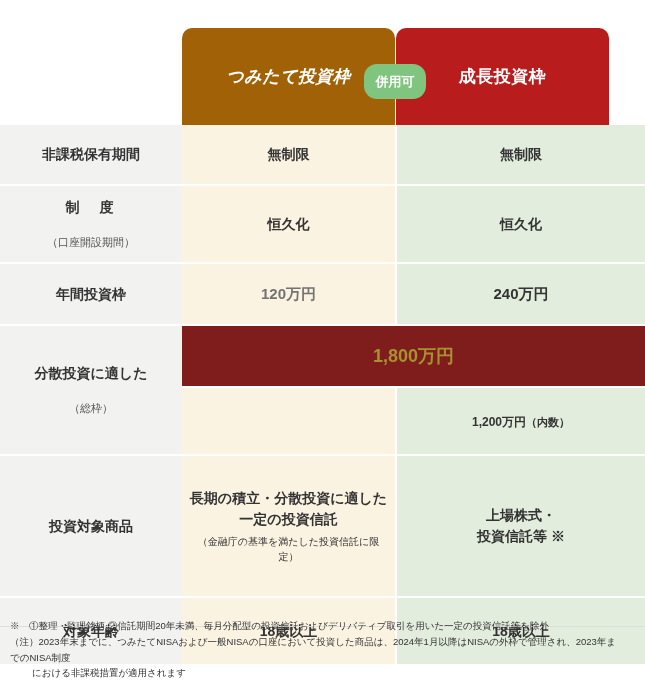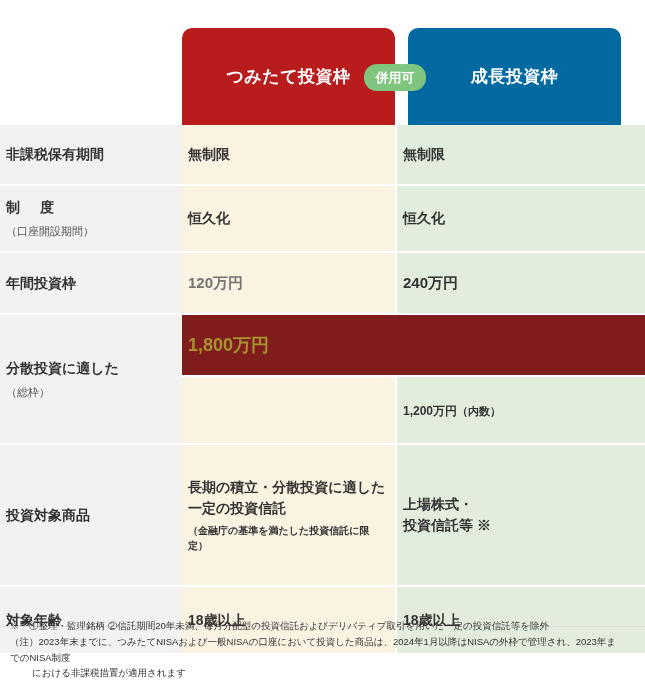--- a/index.html
+++ b/index.html
@@ -37,33 +37,34 @@
     display: flex;
     align-items: center;
     justify-content: center;
     font-size: 17px;
     font-weight: bold;
     letter-spacing: 0.5px;
   }
   .hdr-a {
     left: 182px;
     width: 213px;
+    background: #a16207;
+    font-style: italic;
+  }
+  .hdr-b {
+    left: 396px;
+    width: 213px;
     background: #b91c1c;
-  }
-  .hdr-b {
-    left: 408px;
-    width: 213px;
-    background: #0369a1;
   }
   .badge {
     position: absolute;
     left: 364px;
     top: 64px;
     width: 62px;
-    height: 27px;
+    height: 35px;
     border-radius: 13px;
     background: #7fc47f;
     color: #ffffff;
     font-size: 13px;
     font-weight: bold;
     display: flex;
     align-items: center;
     justify-content: center;
     z-index: 5;
   }
@@ -72,21 +73,21 @@
   table.grid {
     position: absolute;
     left: 0;
     top: 125px;
     width: 645px;
     border-collapse: collapse;
     table-layout: fixed;
   }
   table.grid td {
     vertical-align: middle;
-    text-align: left;
+    text-align: center;
     padding: 11px 6px;
     box-sizing: border-box;
   }
   .c-label {
     width: 182px;
     background: #f2f2f0;
     font-size: 14px;
     font-weight: bold;
     color: #333333;
     border-bottom: 2px solid #ffffff;
@@ -119,36 +120,36 @@
   .c-blank-a {
     background: #fbf3e2;
     border-right: 2px solid #ffffff;
     border-bottom: 2px solid #ffffff;
   }
   .sub {
     display: block;
     font-size: 11px;
     font-weight: normal;
     color: #555555;
-    margin-top: 7px;
+    margin-top: 18px;
   }
   .gold {
     color: #737373;
   }
   .small-note {
     font-size: 11px;
     font-weight: bold;
   }
   .sp {
     letter-spacing: 3px;
   }
   .fine {
     display: block;
     font-size: 10px;
-    font-weight: bold;
+    font-weight: normal;
     margin-top: 4px;
     color: #333333;
   }
 
   
   .footnotes {
     position: absolute;
     left: 0;
     bottom: 0;
     width: 645px;

